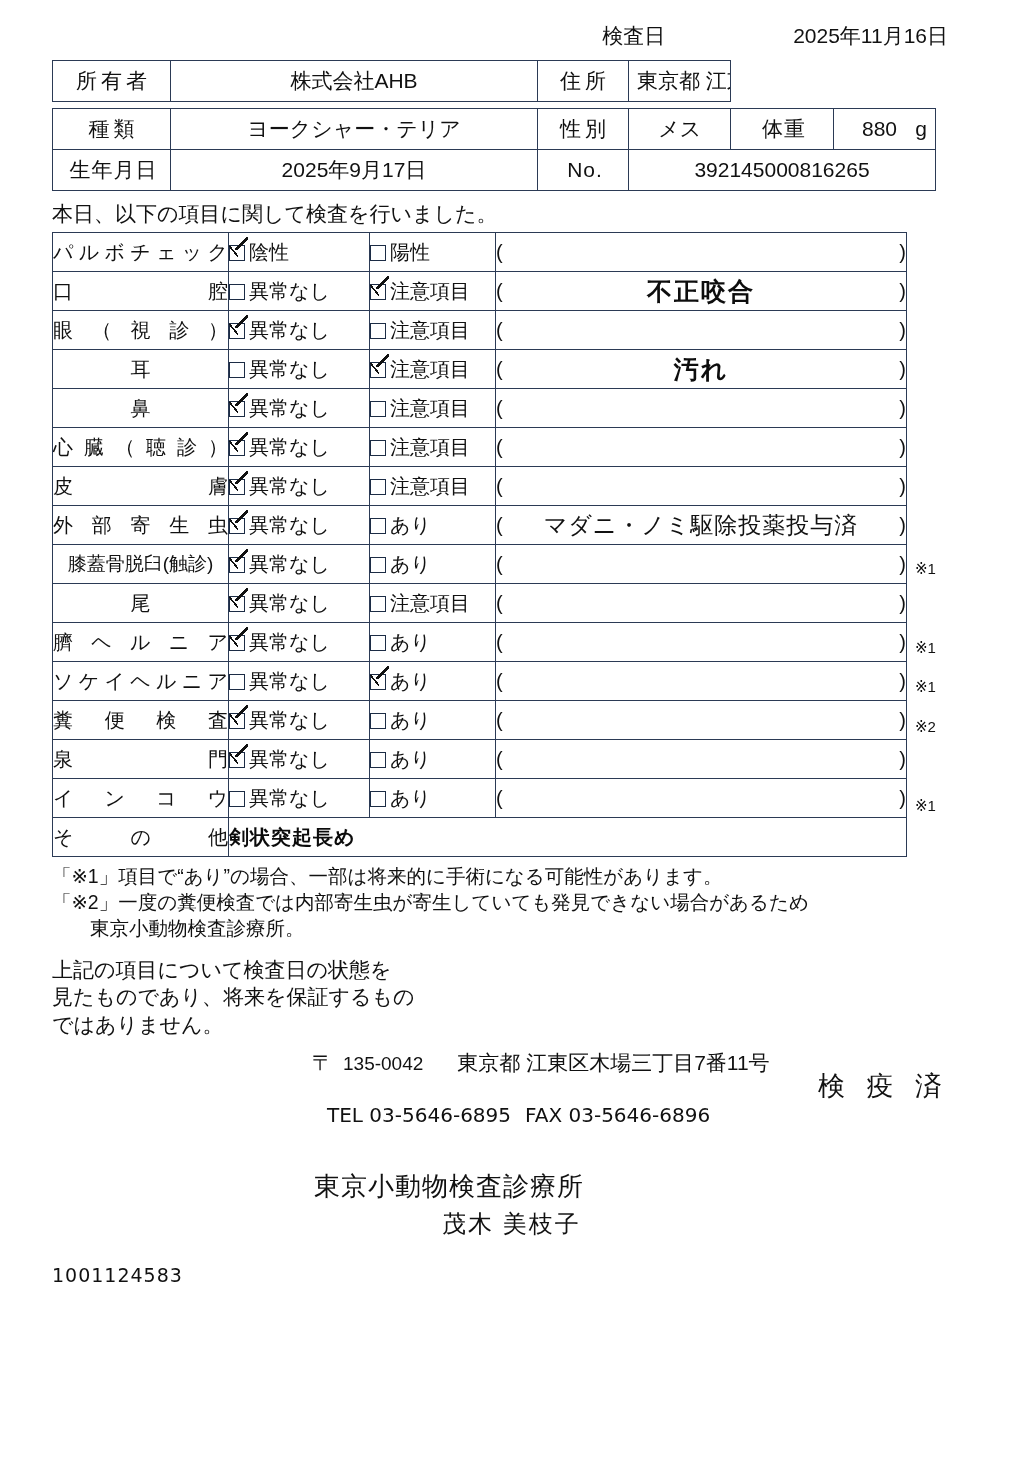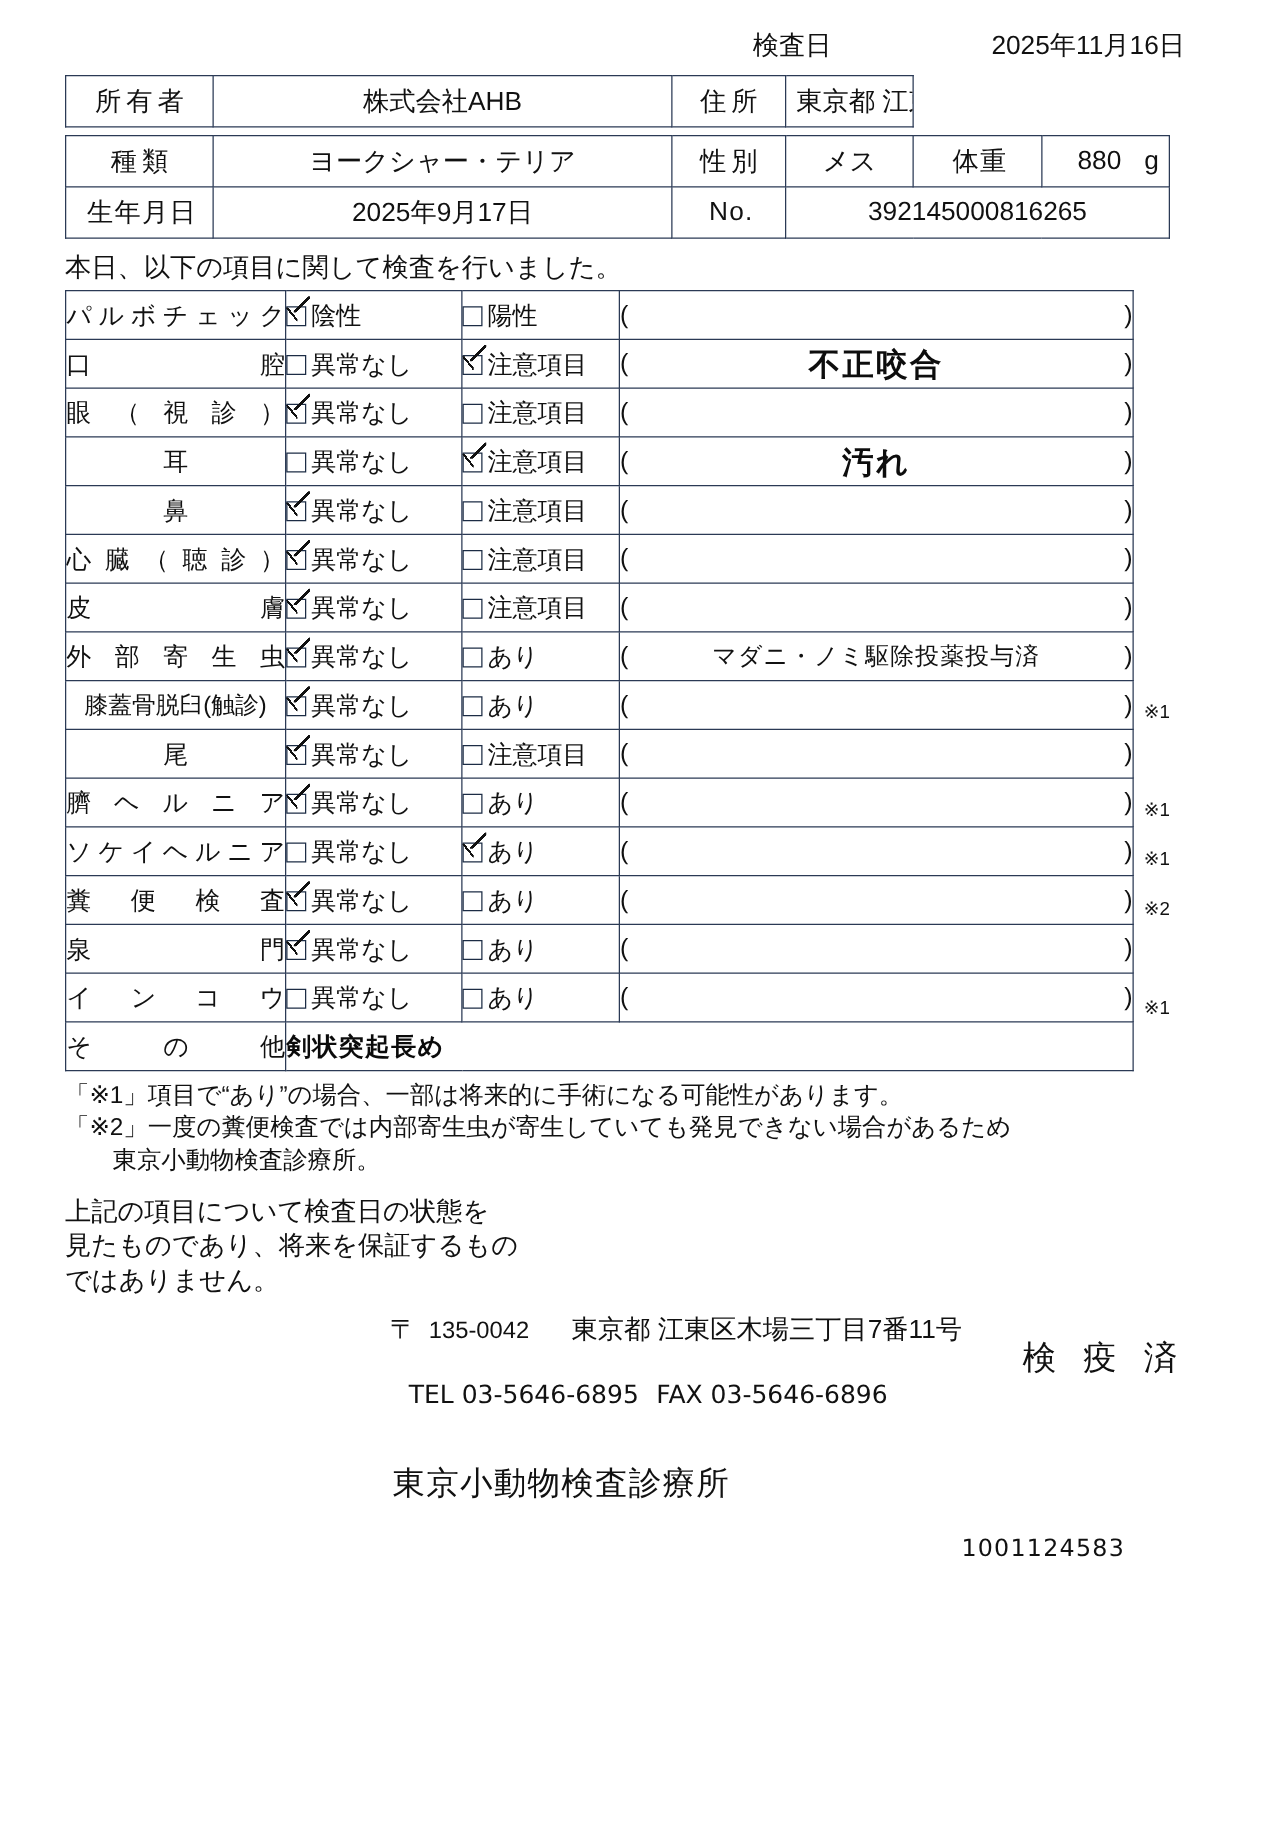--- a/index.html
+++ b/index.html
@@ -140,21 +140,21 @@
     display: flex;
     align-items: center;
     justify-content: space-between;
     width: 100%;
     height: 100%;
     font-size: 20px;
   }
   .note-text {
     flex: 1;
     text-align: center;
-    font-size: 19px;
+    font-size: 23px;
     letter-spacing: 1px;
   }
   .note-text.hand {
     font-family: "DejaVu Sans", sans-serif;
     font-weight: bold;
     font-size: 25px;
     letter-spacing: 2px;
     color: #0d0d0d;
   }
   .paren { color: #111; }
@@ -260,21 +260,20 @@
     letter-spacing: 1px;
   }
   .vet {
     margin-top: 4px;
     padding-left: 390px;
     font-size: 24px;
     letter-spacing: 2px;
   }
   .refno {
     margin-top: 24px;
-    text-align: right;
     padding-right: 52px;
     font-size: 19px;
     font-family: "DejaVu Sans", sans-serif;
     letter-spacing: 1px;
   }
 </style>
 </head>
 <body>
 
 <div class="page">
@@ -638,17 +637,18 @@
       <span class="postal-mark">〒</span><span class="zip">135-0042</span><span class="addr-gap"></span><span>東京都 江東区木場三丁目7番11号</span>
     </div>
 
     <div class="tel-line">
       <span>TEL</span>
       <span>03-5646-6895</span><span class="tel-gap"></span><span>FAX</span>
       <span>03-5646-6896</span>
     </div>
 
     <div class="clinic">東京小動物検査診療所</div>
+    <div class="vet">茂木 美枝子</div>
     <div class="refno">1001124583</div>
   </div>
 
   <div class="quarantine">検 疫 済</div>
 </div>
 
 </body></html>

